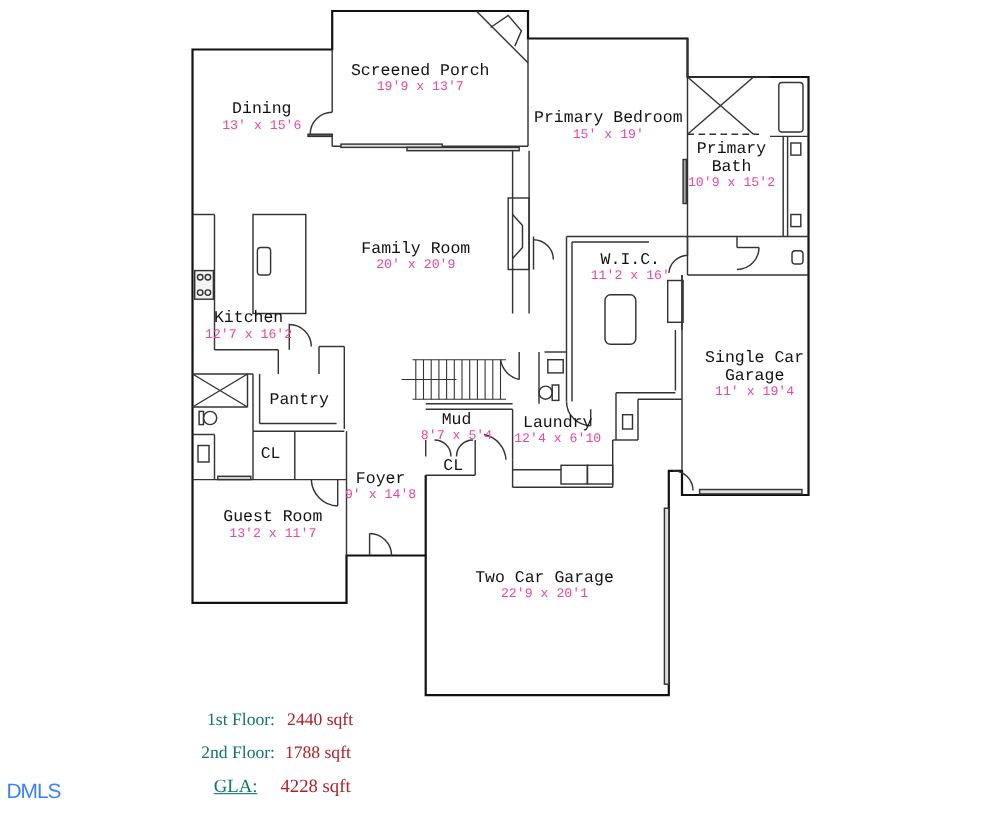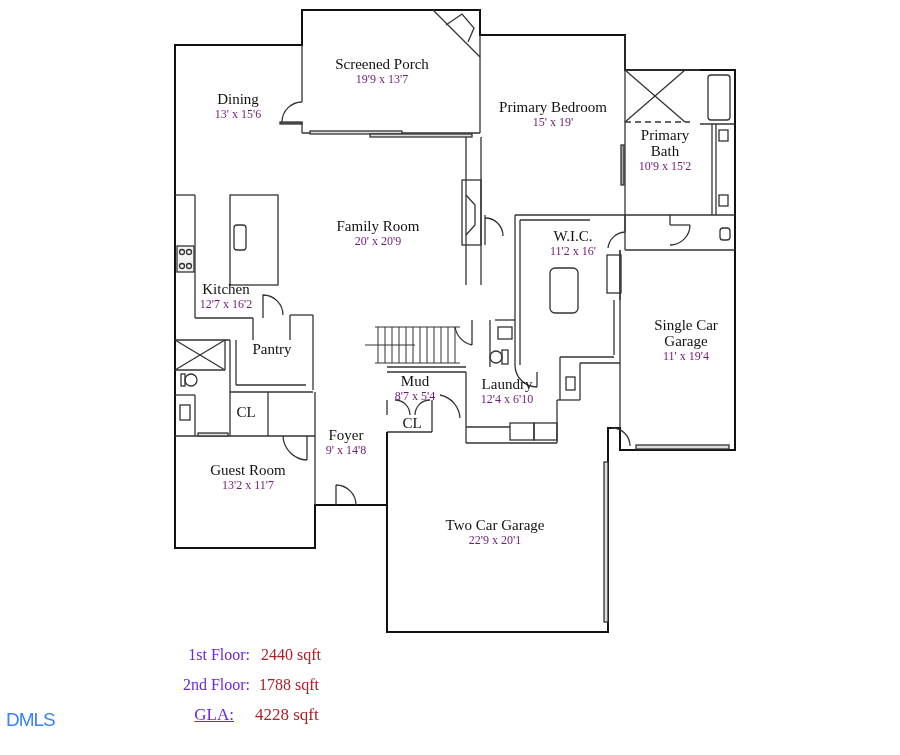--- a/index.html
+++ b/index.html
@@ -1,22 +1,22 @@
 <!DOCTYPE html>
 <html><head>
 <meta charset="utf-8">
 <style>
   html, body { margin:0; padding:0; background:#ffffff; }
   body { width:900px; height:755px; position:relative; overflow:hidden; font-family:"Liberation Serif", serif; }
   svg.plan { position:absolute; left:0; top:0; }
-  .room-label { position:absolute; text-align:center; transform:translateX(-50%); white-space:nowrap; line-height:1.05; }
+  .room-label { position:absolute; text-align:center; transform:translateX(-50%); white-space:nowrap; line-height:1.05;font-family:Liberation Mono, monospace; }
   .room-name { color:#111; font-size:15px; display:block; }
-  .room-dim { color:#701a75; font-size:12px; display:block; }
+  .room-dim { color:#ec4899; font-size:12px; display:block; }
   .sqft-row { position:absolute; white-space:nowrap; font-size:16px; }
-  .sqft-label { color:#6d28d9; position:absolute; right:0; text-align:right; }
+  .sqft-label { color:#0f766e; position:absolute; right:0; text-align:right; }
   .sqft-value { color:#b0202a; position:absolute; left:0;text-align:center; }
   .wm { position:absolute; left:6px; top:709px; font-family:"Liberation Sans", sans-serif; font-size:19px; color:#3b82f6; letter-spacing:-1px; }
 </style>
 </head>
 <body>
 
 <svg class="plan" width="900" height="755" viewBox="0 0 900 755">
   <g fill="none" stroke="#111" stroke-width="2">
 
     <path d="M175,45 L302,45 L302,10 L480,10 L480,35 L625,35 L625,70 L735,70 L735,450 L620,450 L620,428 L608,428 L608,632 L387,632 L387,505 L357,505 L315,505 L315,548 L175,548 Z"></path>
@@ -197,21 +197,21 @@
   <span class="room-dim">20' x 20'9</span>
 </div>
 <div class="room-label" style="left:573px; top:229px;">
   <span class="room-name">W.I.C.</span>
   <span class="room-dim">11'2 x 16'</span>
 </div>
 <div class="room-label" style="left:226px; top:282px;">
   <span class="room-name">Kitchen</span>
   <span class="room-dim">12'7 x 16'2</span>
 </div>
-<div class="room-label" style="left:272px; top:342px;">
+<div class="room-label" style="left:272px; top:356px;">
   <span class="room-name">Pantry</span>
 </div>
 <div class="room-label" style="left:686px; top:318px;">
   <span class="room-name">Single Car</span>
   <span class="room-name">Garage</span>
   <span class="room-dim">11' x 19'4</span>
 </div>
 <div class="room-label" style="left:415px; top:374px;">
   <span class="room-name">Mud</span>
   <span class="room-dim">8'7 x 5'4</span>

